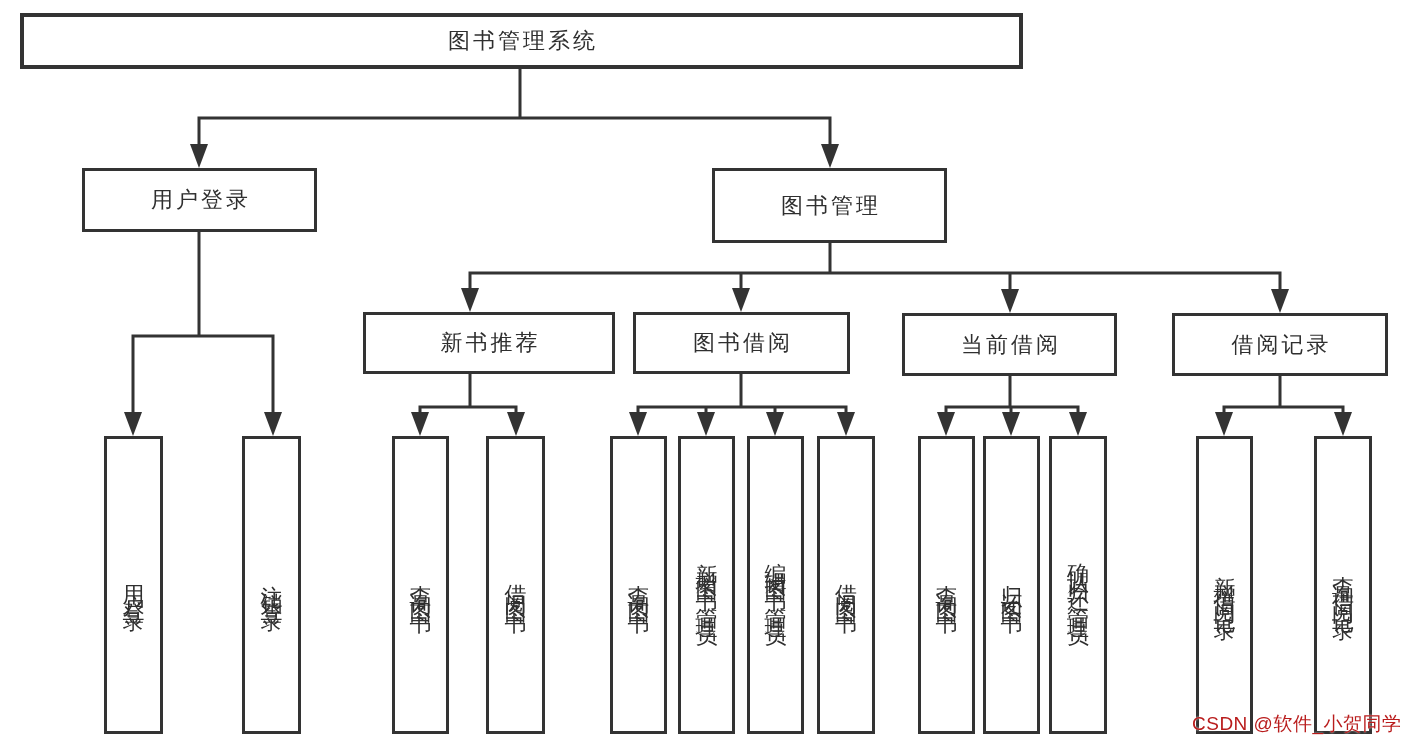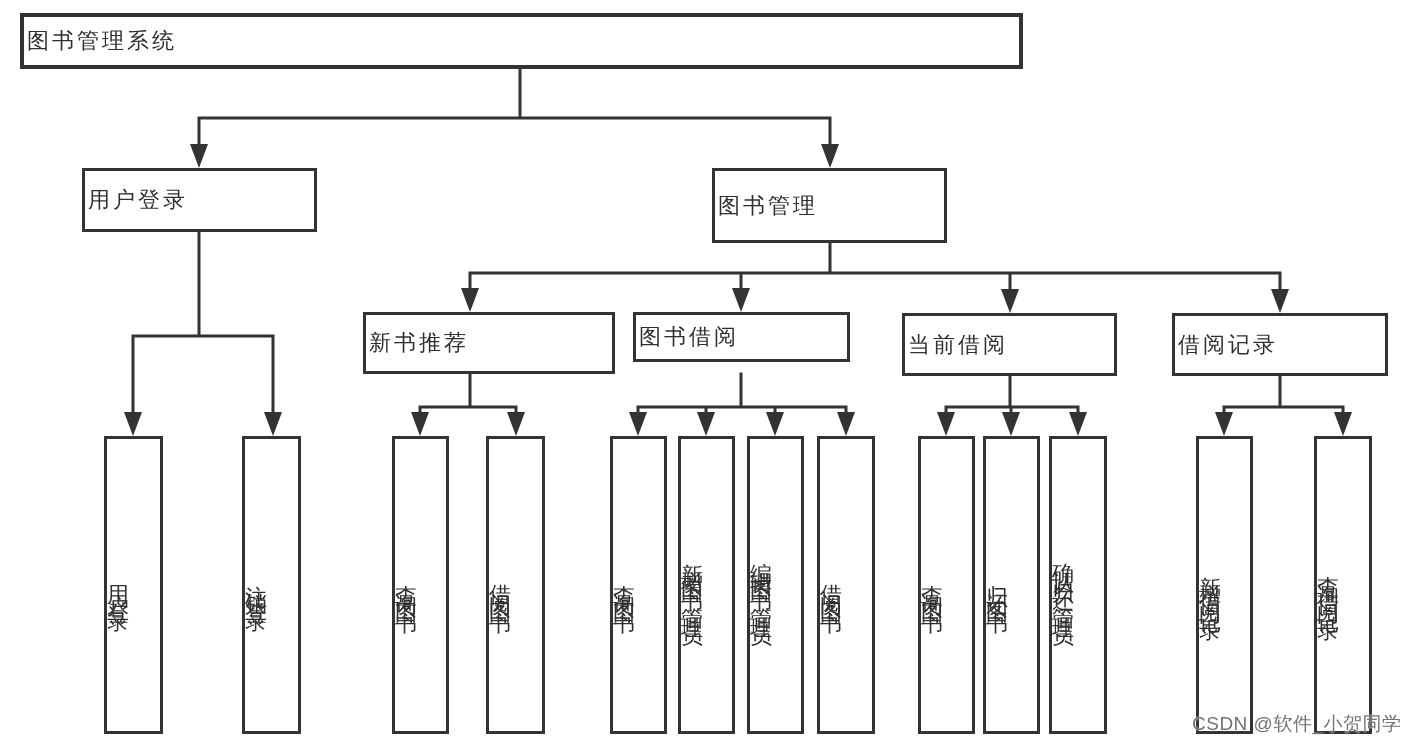--- a/index.html
+++ b/index.html
@@ -3,33 +3,33 @@
 <meta charset="utf-8">
 <style>
   html,body{margin:0;padding:0;background:#ffffff;}
   .stage{
     position:relative;width:1405px;height:747px;background:#ffffff;overflow:hidden;
     font-family:"Liberation Sans","DejaVu Sans",sans-serif;color:#2f2f2f;
   }
   .stage svg{position:absolute;left:0;top:0;}
   .node{
     position:absolute;box-sizing:border-box;border:3px solid #333333;background:#ffffff;
-    display:flex;align-items:center;justify-content:flex-start;
+    display:flex;align-items:center;justify-content:center;
   }
   .node.root{border-width:4px;}
   .node.h .lbl{
     font-size:22px;letter-spacing:3px;text-indent:3px;white-space:nowrap;line-height:1;
   }
   .node.v .lbl{
     writing-mode:vertical-rl;text-orientation:mixed;
     font-size:22px;line-height:1;letter-spacing:9px;white-space:nowrap;
   }
   .watermark{
     position:absolute;left:1192px;top:712px;width:210px;
-    font-size:19px;line-height:24px;color:#737373;letter-spacing:0.5px;white-space:nowrap;
+    font-size:19px;line-height:24px;color:#b91c1c;letter-spacing:0.5px;white-space:nowrap;
     text-shadow:0 0 2px #ffffff;
   }
 </style>
 </head>
 <body>
 
 <div class="stage">
 
   <svg width="1405" height="747" viewBox="0 0 1405 747">
     <path d="M520 68 V118 M199 118 H830 M199 118 V146 M830 118 V146
@@ -58,21 +58,21 @@
   <div class="node h" style="left:82px;top:168px;width:235px;height:64px">
     <span class="lbl">用户登录</span>
   </div>
   <div class="node h" style="left:712px;top:168px;width:235px;height:75px">
     <span class="lbl">图书管理</span>
   </div>
 
   <div class="node h" style="left:363px;top:312px;width:252px;height:62px">
     <span class="lbl">新书推荐</span>
   </div>
-  <div class="node h" style="left:633px;top:312px;width:217px;height:50px">
+  <div class="node h" style="left:633px;top:312px;width:217px;height:62px">
     <span class="lbl">图书借阅</span>
   </div>
   <div class="node h" style="left:902px;top:313px;width:215px;height:63px">
     <span class="lbl">当前借阅</span>
   </div>
   <div class="node h" style="left:1172px;top:313px;width:216px;height:63px">
     <span class="lbl">借阅记录</span>
   </div>
 
   <div class="node v" style="left:104px;top:436px;width:59px;height:298px">

